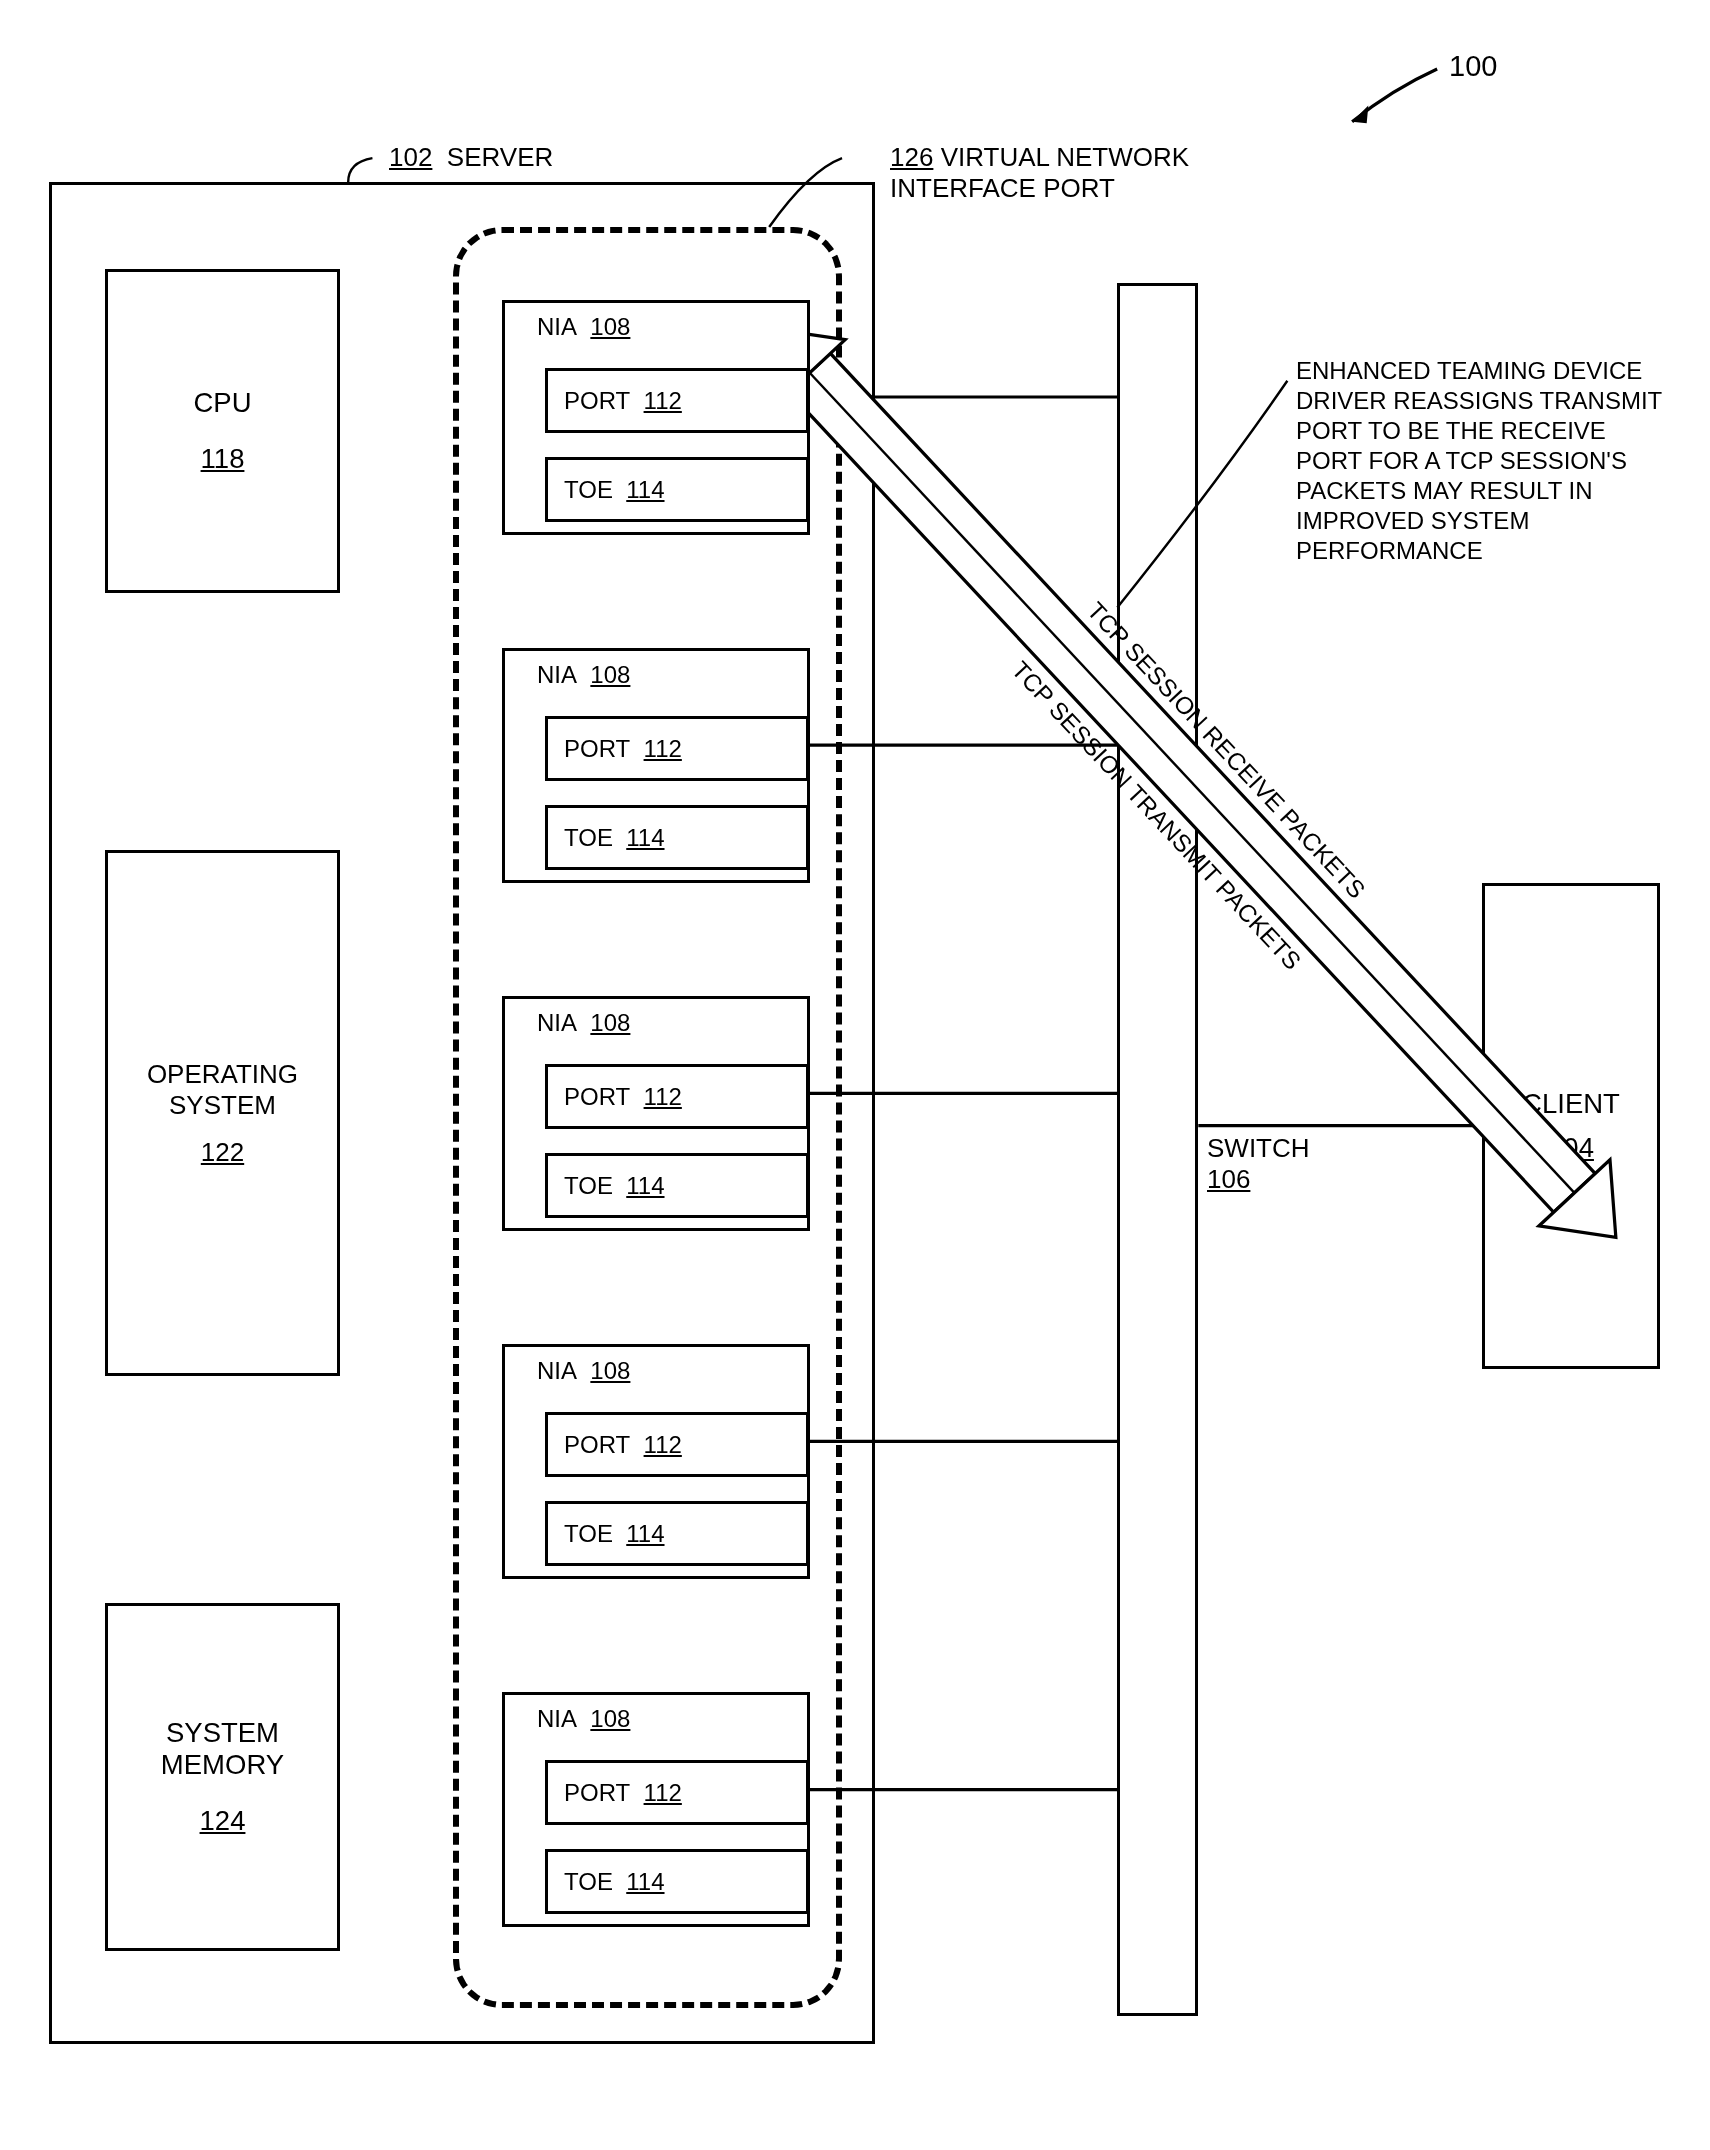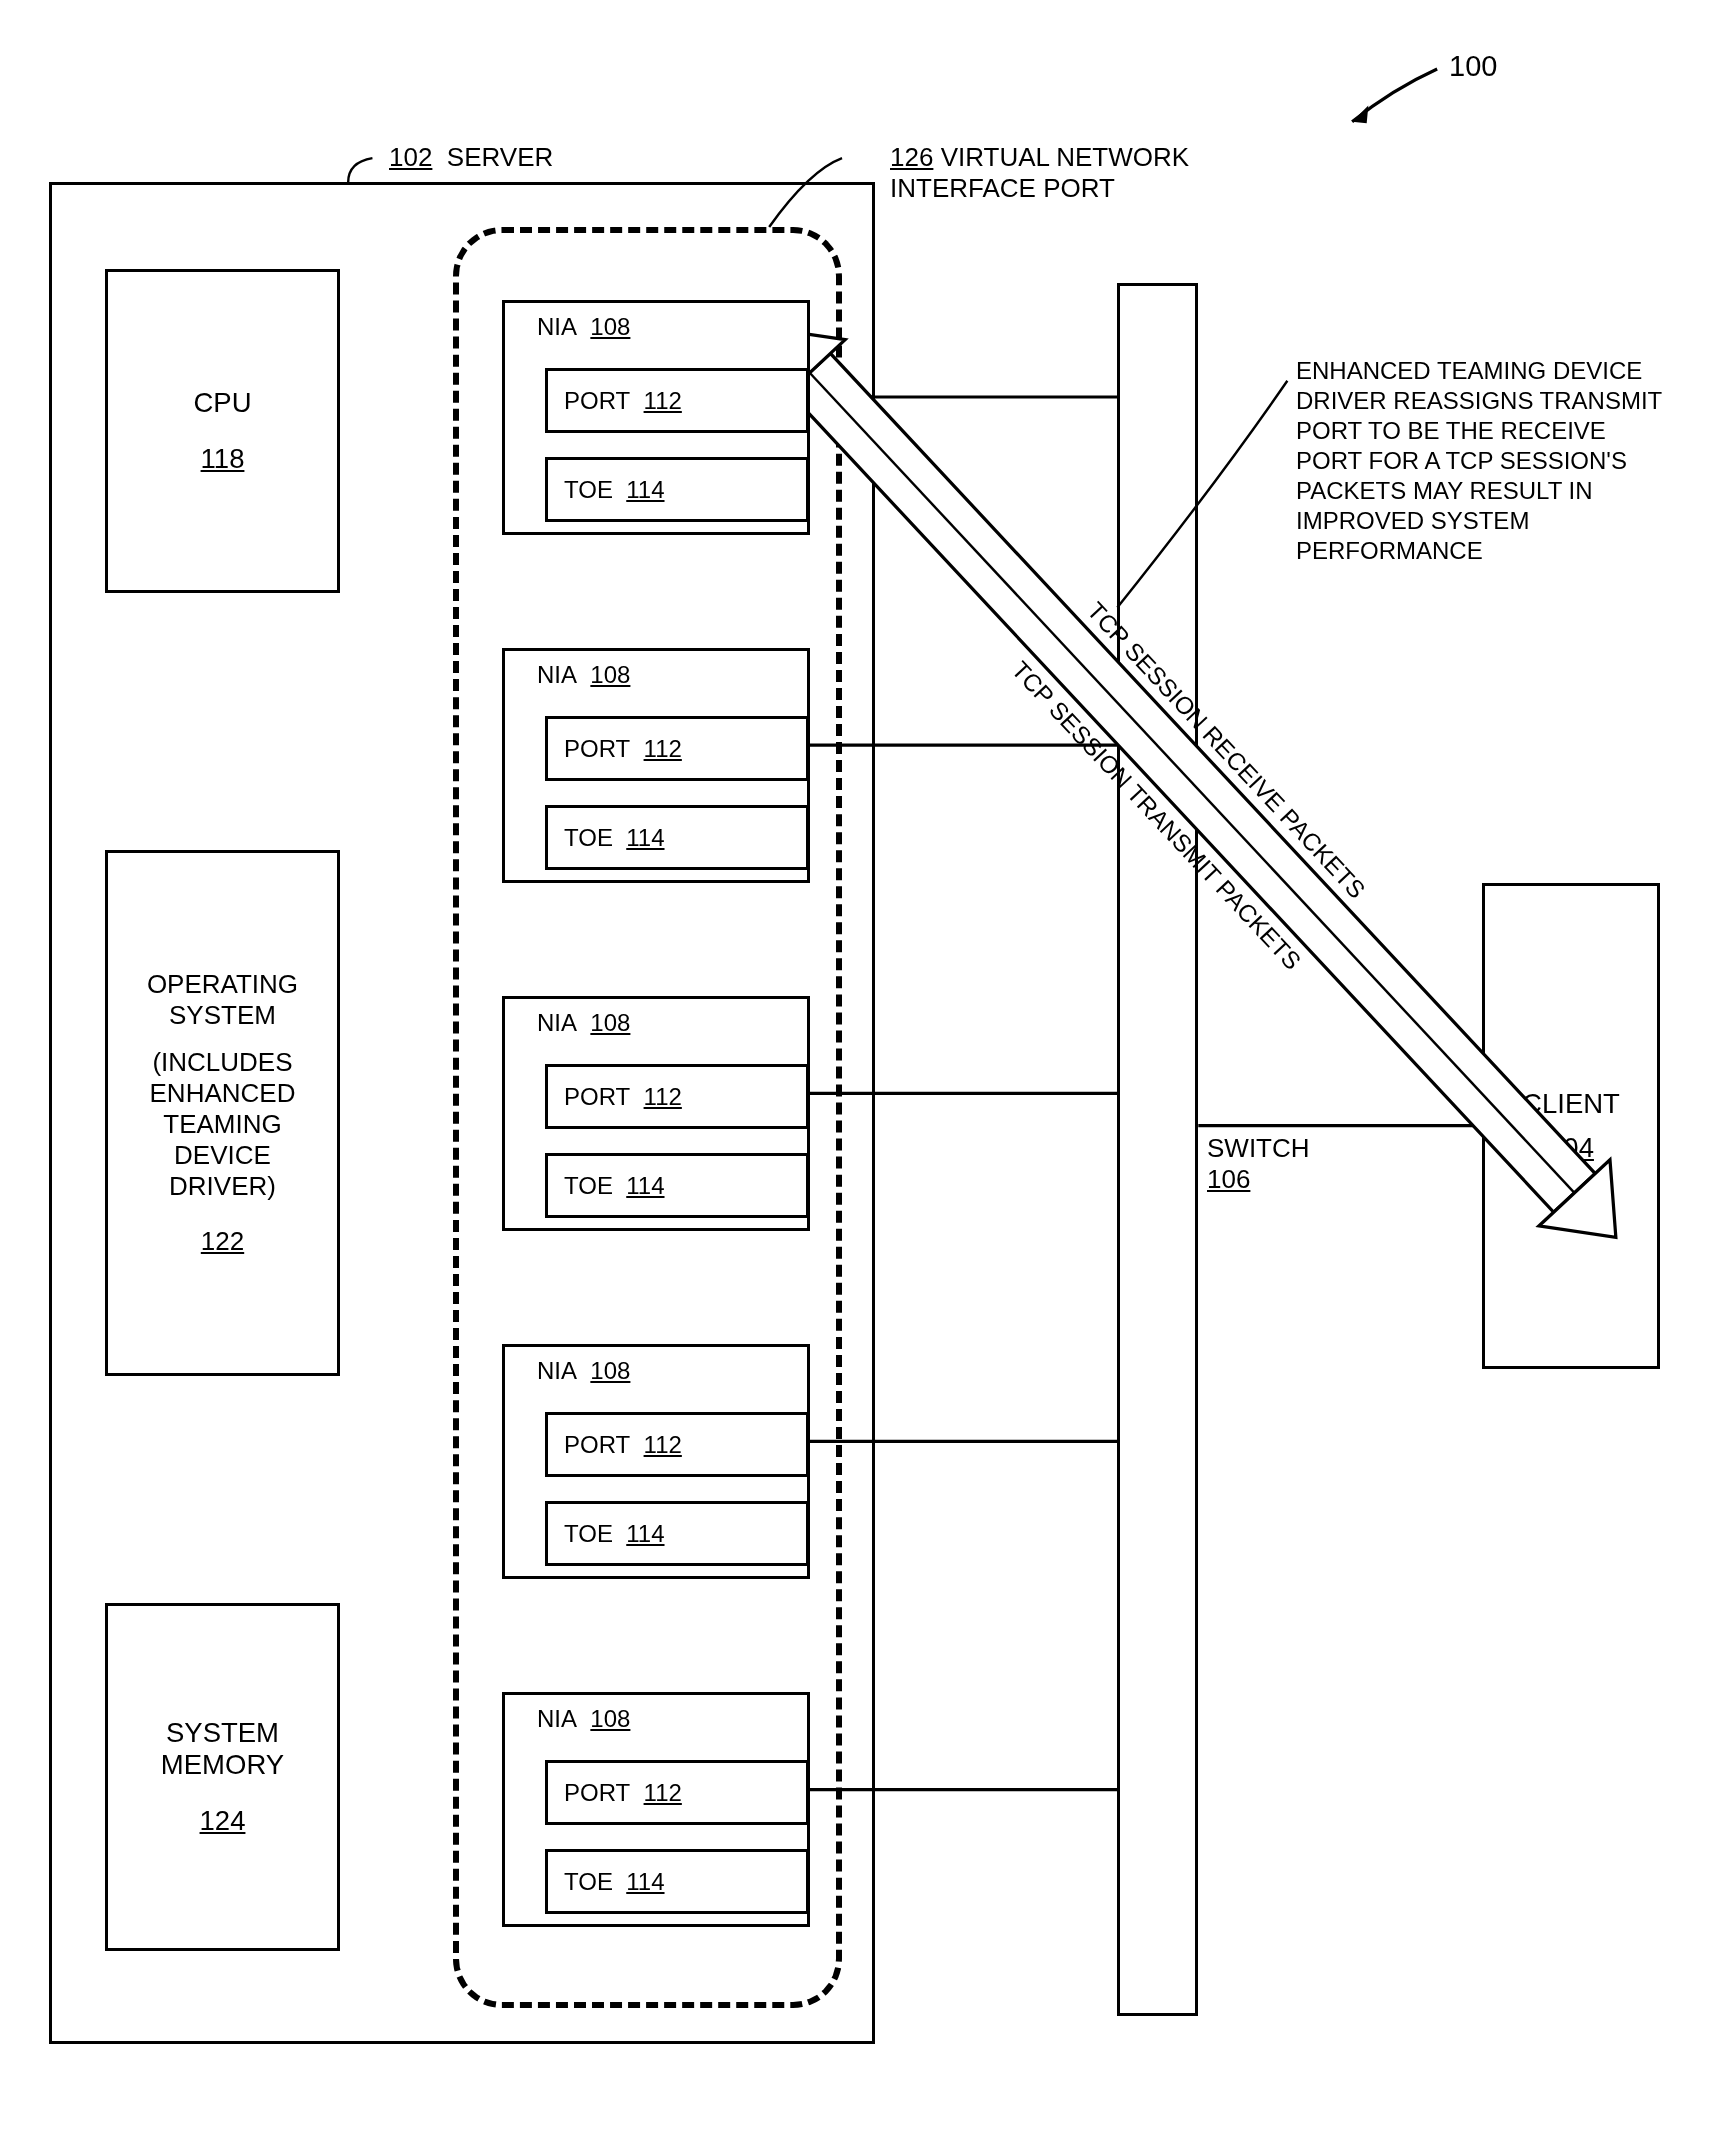--- a/index.html
+++ b/index.html
@@ -67,21 +67,20 @@
 
 <div class="dashed-box" style="left:453px; top:227px; width:389px; height:1781px;"></div>
 
 <div class="box" style="left:105px; top:269px; width:235px; height:324px; display:flex; flex-direction:column; justify-content:center; align-items:center; gap:24px; font-size:27.5px;">
   <div>CPU</div>
   <div class="ref">118</div>
 </div>
 
 <div class="box" style="left:105px; top:850px; width:235px; height:526px; display:flex; flex-direction:column; justify-content:center; align-items:center; padding:27px; font-size:26px;">
   <div style="margin-bottom:16px;">OPERATING SYSTEM</div>
-  <div style="margin-bottom:24px;">(INCLUDES ENHANCED TEAMING DEVICE DRIVER)</div>
   <div class="ref">122</div>
 </div>
 
 <div class="box" style="left:105px; top:1603px; width:235px; height:348px; display:flex; flex-direction:column; justify-content:center; align-items:center; gap:24px; font-size:27.5px;">
   <div>SYSTEM MEMORY</div>
   <div class="ref">124</div>
 </div>
 
 <div class="box" style="left:1117px; top:283px; width:81px; height:1733px;"></div>
 <div class="label" style="left:1207px; top:1093px; width:130px; text-align:left;margin-top:40px;">

